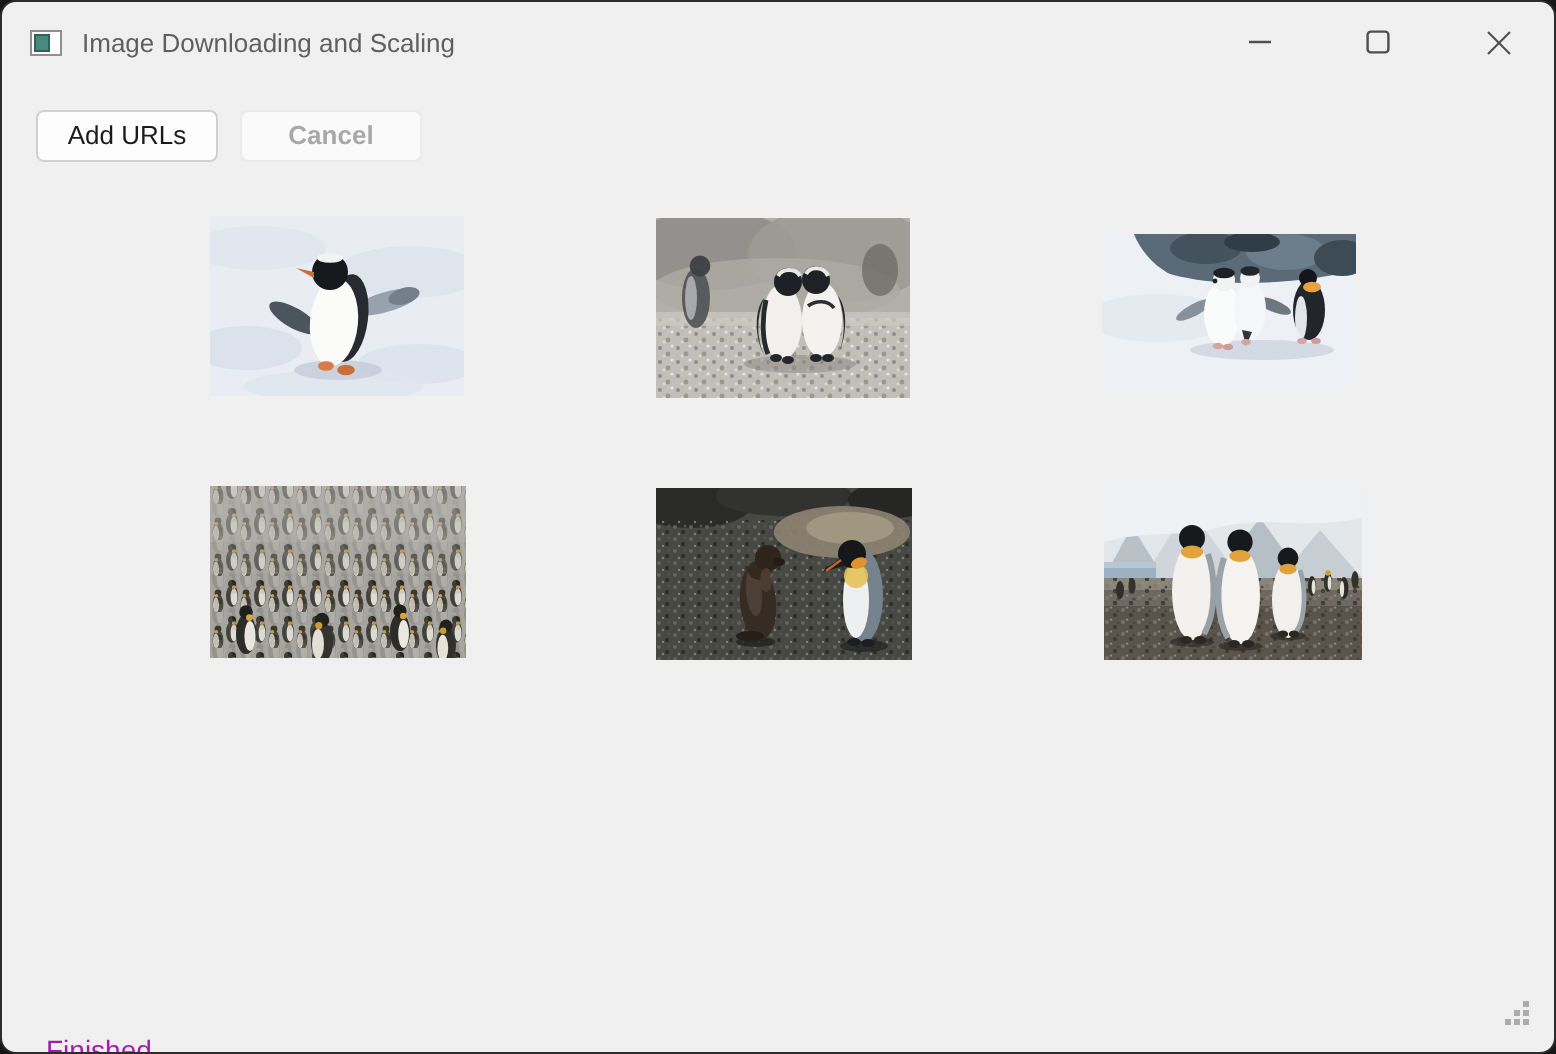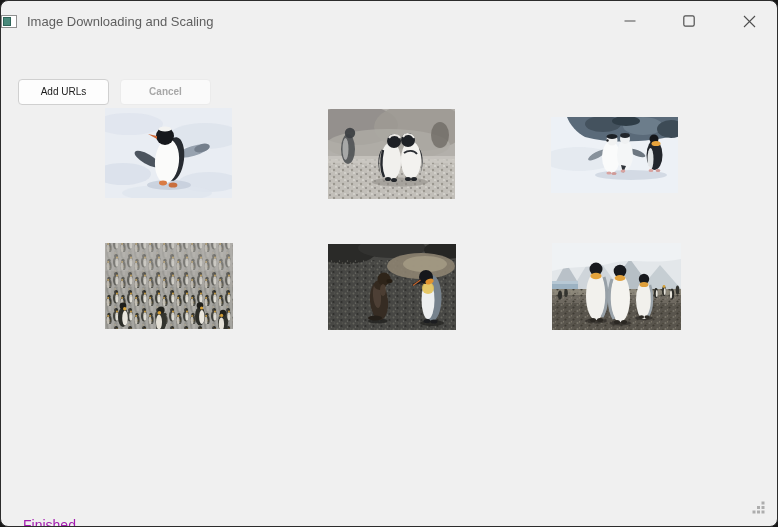--- a/index.html
+++ b/index.html
@@ -1,33 +1,33 @@
 <!DOCTYPE html>
 <html><head>
 <meta charset="utf-8">
 <style>
   html,body{margin:0;padding:0;background:#171717;font-family:"Liberation Sans",sans-serif;
             width:778px;height:527px;overflow:hidden;}
   .window{position:absolute;top:0;left:0;width:778px;height:527px;box-sizing:border-box;
           background:#f0f0f0;border:1px solid #2c2c2c;border-radius:8px;overflow:hidden;}
   
   .titlebar{position:absolute;top:0;left:0;right:0;height:40px;display:flex;align-items:center;
-            box-sizing:border-box;}
+            padding-left:14px;box-sizing:border-box;}
   .app-icon{width:16px;height:13px;border:1px solid #8f8f8f;background:#ffffff;position:relative;
             box-sizing:border-box;flex:0 0 auto;}
   .app-icon .teal{position:absolute;left:1px;top:1px;bottom:1px;width:8px;background:#4a8a7b;
                   border:1px solid #2e6458;box-sizing:border-box;}
   .title-text{margin-left:10px;font-size:13px;color:#5f5f5f;white-space:nowrap;}
   .win-btn{position:absolute;top:1px;width:46px;height:38px;background:transparent;border:none;
            display:flex;align-items:center;justify-content:center;padding:0;cursor:default;}
   .win-btn svg{display:block;}
   #btn-min{left:606px;} #btn-max{left:665px;} #btn-close{left:725px;}
   
-  .btn{position:absolute;top:54px;height:26px;width:91px;border-radius:4px;font-size:10px;
-       font-family:"Liberation Sans",sans-serif;line-height:24px;text-align:center;padding:0;margin-top:24px;}
+  .btn{position:absolute;top:54px;height:26px;width:91px;border-radius:4px;font-size:13px;
+       font-family:"Liberation Sans",sans-serif;line-height:24px;text-align:center;padding:0;}
   .btn-add{left:17px;background:#fdfdfd;border:1px solid #d0d0d0;color:#1b1b1b;}
   .btn-cancel{left:119px;background:#fafafa;border:1px solid #ebebeb;color:#a8a8a8;font-weight:bold;}
   
   .thumb{position:absolute;overflow:hidden;}
   .thumb svg{display:block;width:100%;height:100%;}
   #thumb-1{left:104px;top:107px;width:127px;height:90px;}
   #thumb-2{left:327px;top:108px;width:127px;height:90px;}
   #thumb-3{left:550px;top:116px;width:127px;height:76px;}
   #thumb-4{left:104px;top:242px;width:128px;height:86px;}
   #thumb-5{left:327px;top:243px;width:128px;height:86px;}

